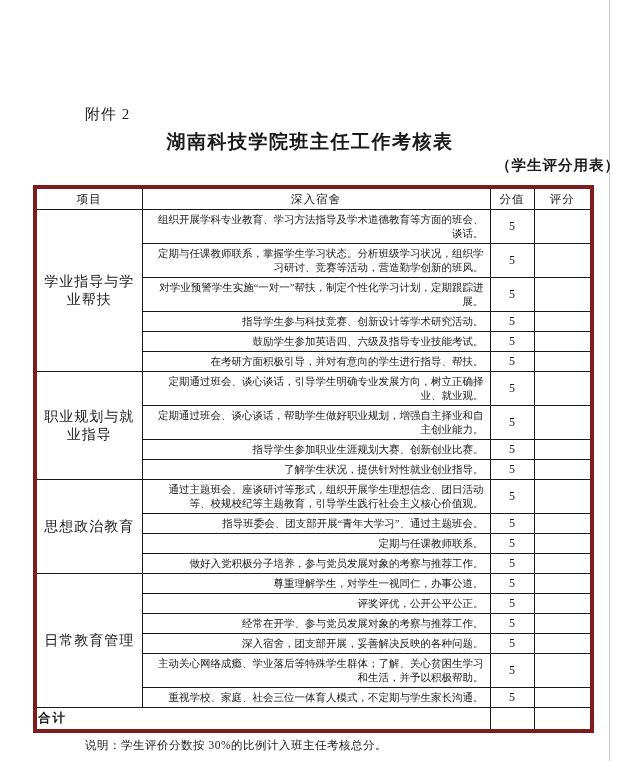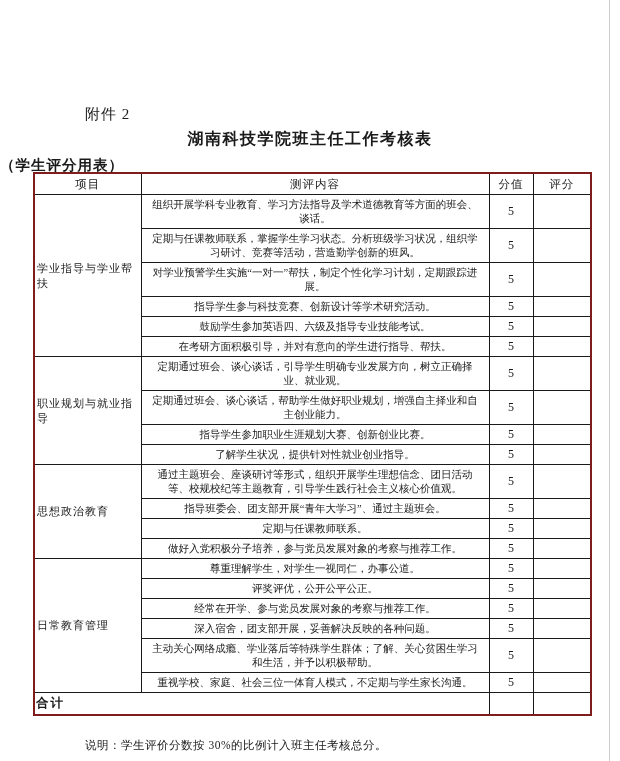--- a/index.html
+++ b/index.html
@@ -11,44 +11,44 @@
   .page-edge {
     position:absolute; left:609px; top:0; width:1px; height:761px;
     background:#cccccc;
   }
   .attachment {
     position:absolute; left:85px; top:105px;
     font-size:15px; letter-spacing:1px;
   }
   .title {
     position:absolute; top:129px; left:0; width:620px; margin:0;
-    text-align:center; font-size:16px; font-weight:bold; letter-spacing:1.5px;
+    text-align:center; font-size:19px; font-weight:bold; letter-spacing:1.5px;
   }
   .subtitle {
     position:absolute; top:156px; left:0; width:620px; margin:0;
-    text-align:left; font-size:14.5px; font-weight:bold; letter-spacing:1px;
+    text-align:right; font-size:14.5px; font-weight:bold; letter-spacing:1px;
   }
   table.assess {
-    position:absolute; top:172px; left:33px; width:557px;
+    position:absolute; top:185px; left:33px; width:557px;
     border-collapse:collapse; table-layout:fixed;
-    border:2px solid #7f1d1d;
+    border:4px solid #7f1d1d;
   }
   .assess th, .assess td {
     border:1px solid #1a1a1a;
     vertical-align:middle;
   }
   .assess th {
     font-weight:normal; font-size:11.5px; height:18px; padding:1px 2px;
     text-align:center; letter-spacing:1px;
   }
   td.category {
-    font-size:11px; padding:2px 2px; letter-spacing:1px;
+    font-size:14px; text-align:center; padding:2px 2px; letter-spacing:1px;
   }
   td.content {
-    font-size:10.5px; line-height:14px; padding:2.5px 6px; text-align:center;
+    font-size:10.5px; line-height:14px; padding:2.5px 6px; text-align:right;
   }
   td.score {
     text-align:center; font-size:12px; padding:0;
   }
   td.rating { padding:0; }
   td.total-label {
     font-weight:bold; font-size:12.5px; height:19px;
     letter-spacing:2px; padding:1px;
   }
   .note {
@@ -68,21 +68,21 @@
 <table class="assess">
   <colgroup>
     <col style="width:107px">
     <col style="width:348px">
     <col style="width:44px">
     <col style="width:58px">
   </colgroup>
   <thead>
     <tr>
       <th>项目</th>
-      <th>测评内容</th>
+      <th>深入宿舍</th>
       <th>分值</th>
       <th>评分</th>
     </tr>
   </thead>
   <tbody id="table-body">
       <tr>
         <td class="category" rowspan="6">学业指导与学业帮扶</td>
         <td class="content">组织开展学科专业教育、学习方法指导及学术道德教育等方面的班会、谈话。</td>
         <td class="score">5</td>
         <td class="rating"></td>

